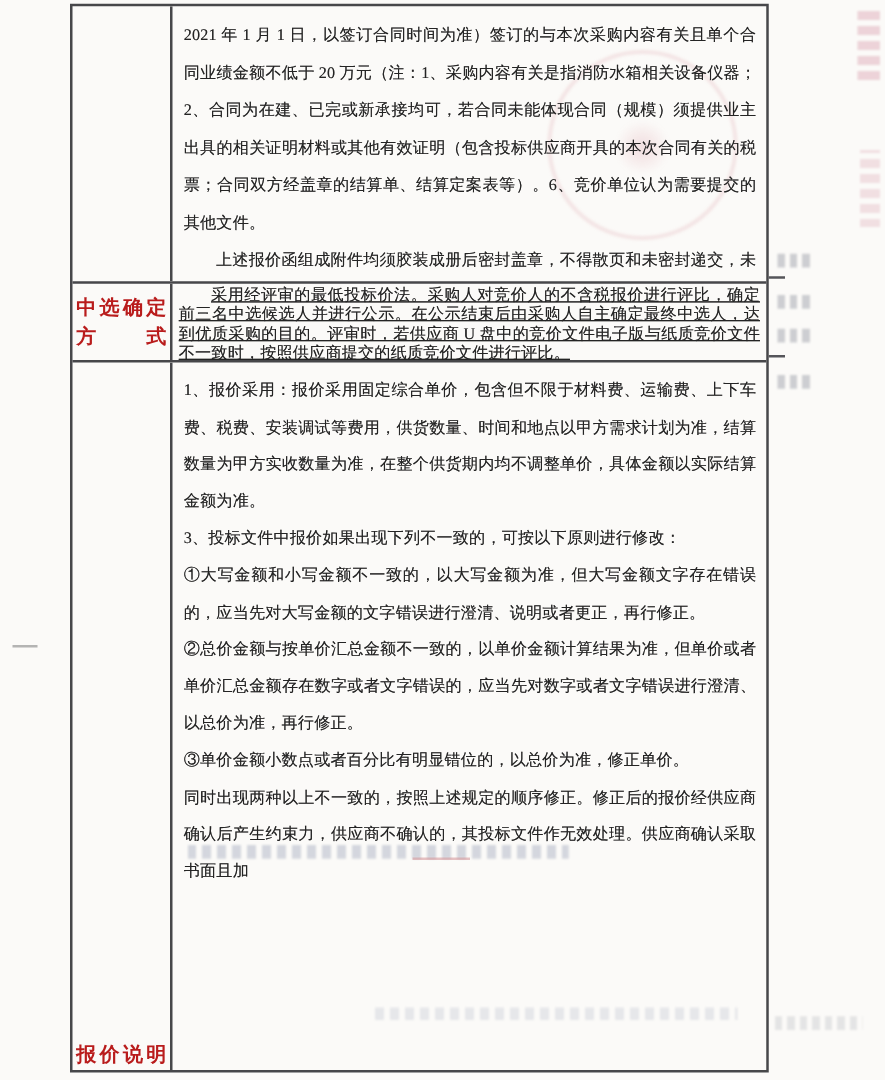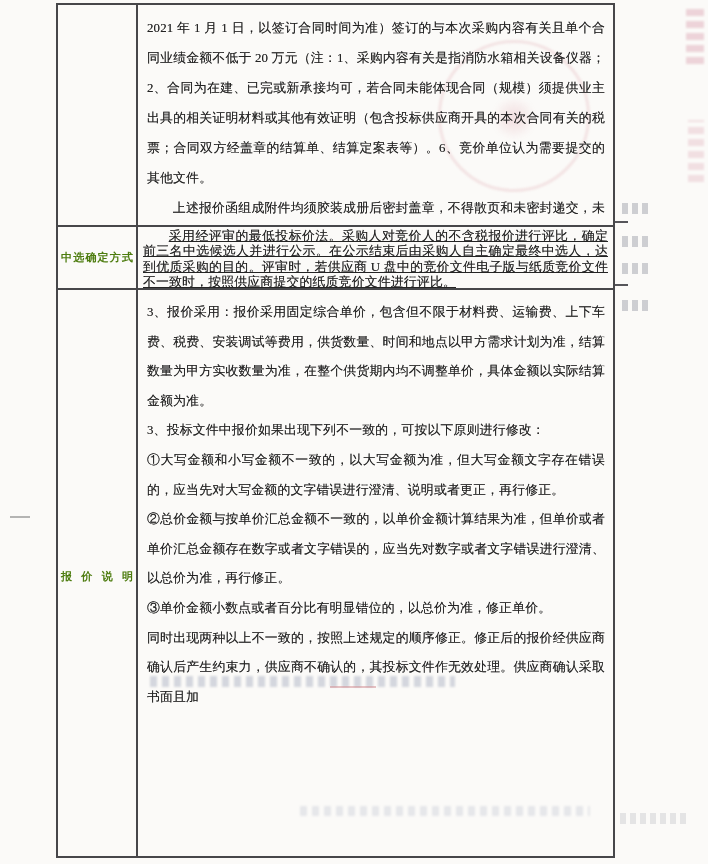--- a/index.html
+++ b/index.html
@@ -33,29 +33,29 @@
   .cell { overflow: hidden; }
   .label {
     flex: 0 0 80px;
     border-right: 2px solid #47474a;
     display: flex;
     justify-content: center;
     padding: 0 3px;
   }
   .r1 .label { align-items: flex-start; }
   .r2 .label { align-items: center; }
-  .r3 .label { align-items: center; padding-top: 6px; }
+  .r3 .label { align-items: flex-end; padding-top: 6px; }
   .lab {
     width: 100%;
-    font-size: 11px;
+    font-size: 16px;
     font-weight: 600;
     line-height: 23px;
     text-align: justify;
     text-align-last: justify;
-    color: #4d7c0f;
+    color: #b91c1c;
   }
   .content { flex: 1; padding: 8px 8px 0 9px; }
   .r2 .content { padding: 2px 5px 0 5px; text-decoration: underline; }
   p {
     margin: 0;
     text-align: justify;
     font-size: 12.9px;
     line-height: 30px;
     letter-spacing: 0.15px;
     text-shadow: 0 0 0.5px rgba(30,30,30,.55);
@@ -131,21 +131,21 @@
       <div class="cell content">
         <p class="ind">采用经评审的最低投标价法。采购人对竞价人的不含税报价进行评比，确定前三名中选候选人并进行公示。在公示结束后由采购人自主确定最终中选人，达到优质采购的目的。评审时，若供应商 U 盘中的竞价文件电子版与纸质竞价文件不一致时，按照供应商提交的纸质竞价文件进行评比。</p>
       </div>
     </div>
 
     <div class="row r3">
       <div class="cell label">
         <span class="lab">报价说明</span>
       </div>
       <div class="cell content">
-        <p>3、报价采用：报价采用固定综合单价，包含但不限于材料费、运输费、上下车费、税费、安装调试等费用，供货数量、时间和地点以甲方需求计划为准，结算数量为甲方实收数量为准，在整个供货期内均不调整单价，具体金额以实际结算金额为准。</p>
+        <p>1、报价采用：报价采用固定综合单价，包含但不限于材料费、运输费、上下车费、税费、安装调试等费用，供货数量、时间和地点以甲方需求计划为准，结算数量为甲方实收数量为准，在整个供货期内均不调整单价，具体金额以实际结算金额为准。</p>
         <p>3、投标文件中报价如果出现下列不一致的，可按以下原则进行修改：</p>
         <p>①大写金额和小写金额不一致的，以大写金额为准，但大写金额文字存在错误的，应当先对大写金额的文字错误进行澄清、说明或者更正，再行修正。</p>
         <p>②总价金额与按单价汇总金额不一致的，以单价金额计算结果为准，但单价或者单价汇总金额存在数字或者文字错误的，应当先对数字或者文字错误进行澄清、以总价为准，再行修正。</p>
         <p>③单价金额小数点或者百分比有明显错位的，以总价为准，修正单价。</p>
         <p>同时出现两种以上不一致的，按照上述规定的顺序修正。修正后的报价经供应商确认后产生约束力，供应商不确认的，其投标文件作无效处理。供应商确认采取书面且加</p>
       </div>
     </div>
 
   </div>
 </div>

